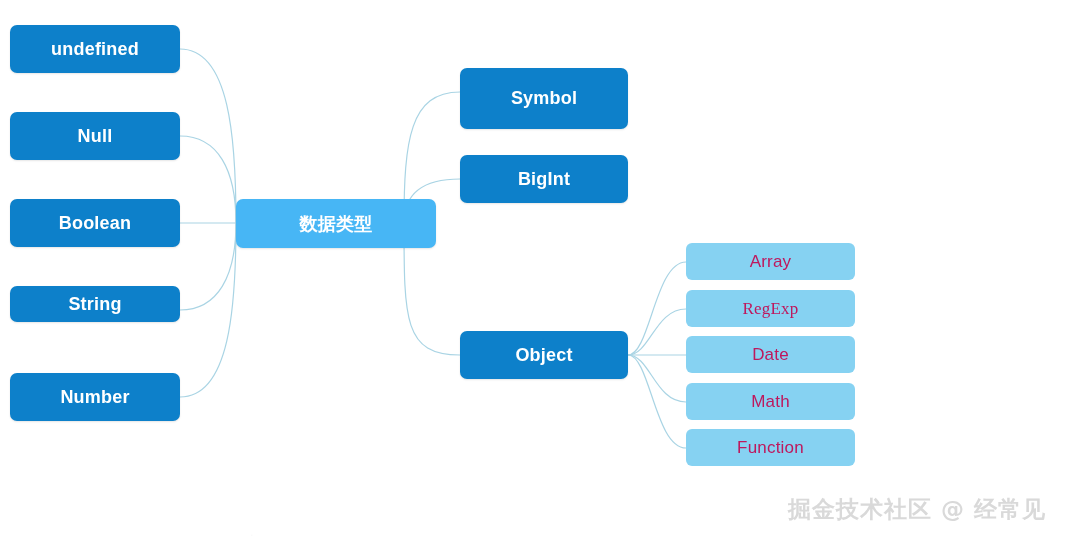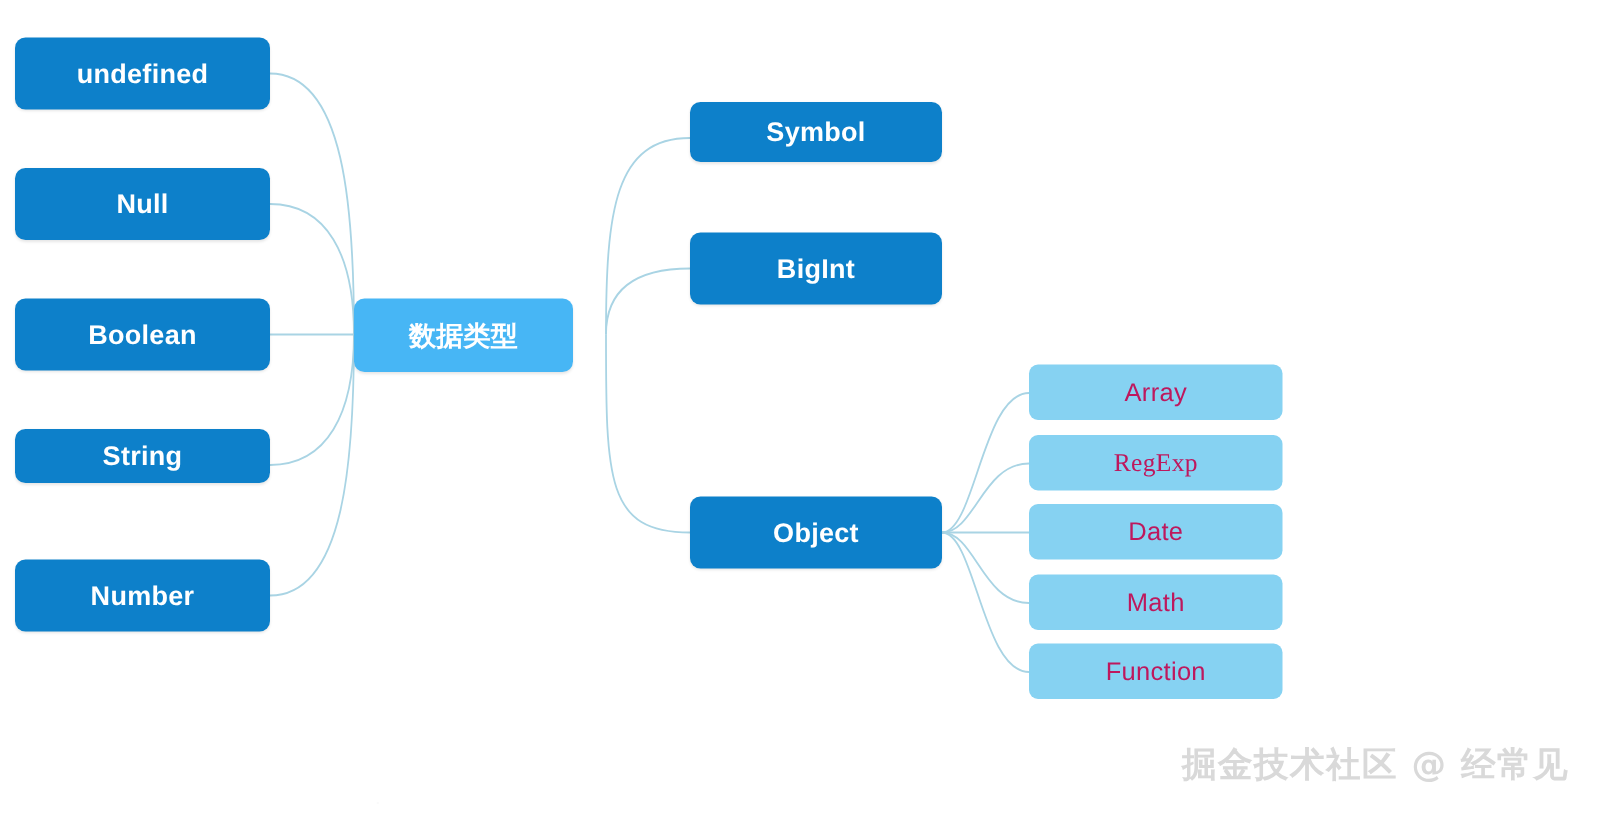--- a/index.html
+++ b/index.html
@@ -106,25 +106,25 @@
   <div class="node node-primary" style="left:10px; top:112px; width:170px; height:48px;">
     <span>Null</span>
   </div>
   <div class="node node-primary" style="left:10px; top:286px; width:170px; height:36px;">
     <span>String</span>
   </div>
   <div class="node node-primary" style="left:10px; top:373px; width:170px; height:48px;">
     <span>Number</span>
   </div>
 
-  <div class="node node-center" style="left:236px; top:199px; width:146px; height:49px;">
+  <div class="node node-center" style="left:236px; top:199px; width:200px; height:49px;">
     <span>数据类型</span>
   </div>
 
-  <div class="node node-primary" style="left:460px; top:68px; width:168px; height:40px;">
+  <div class="node node-primary" style="left:460px; top:68px; width:168px; height:61px;">
     <span>Symbol</span>
   </div>
   <div class="node node-primary" style="left:460px; top:155px; width:168px; height:48px;">
     <span>BigInt</span>
   </div>
   <div class="node node-primary" style="left:460px; top:331px; width:168px; height:48px;">
     <span>Object</span>
   </div>
 
   <div class="node node-leaf" style="left:686px; top:243px; width:169px; height:37px;">

